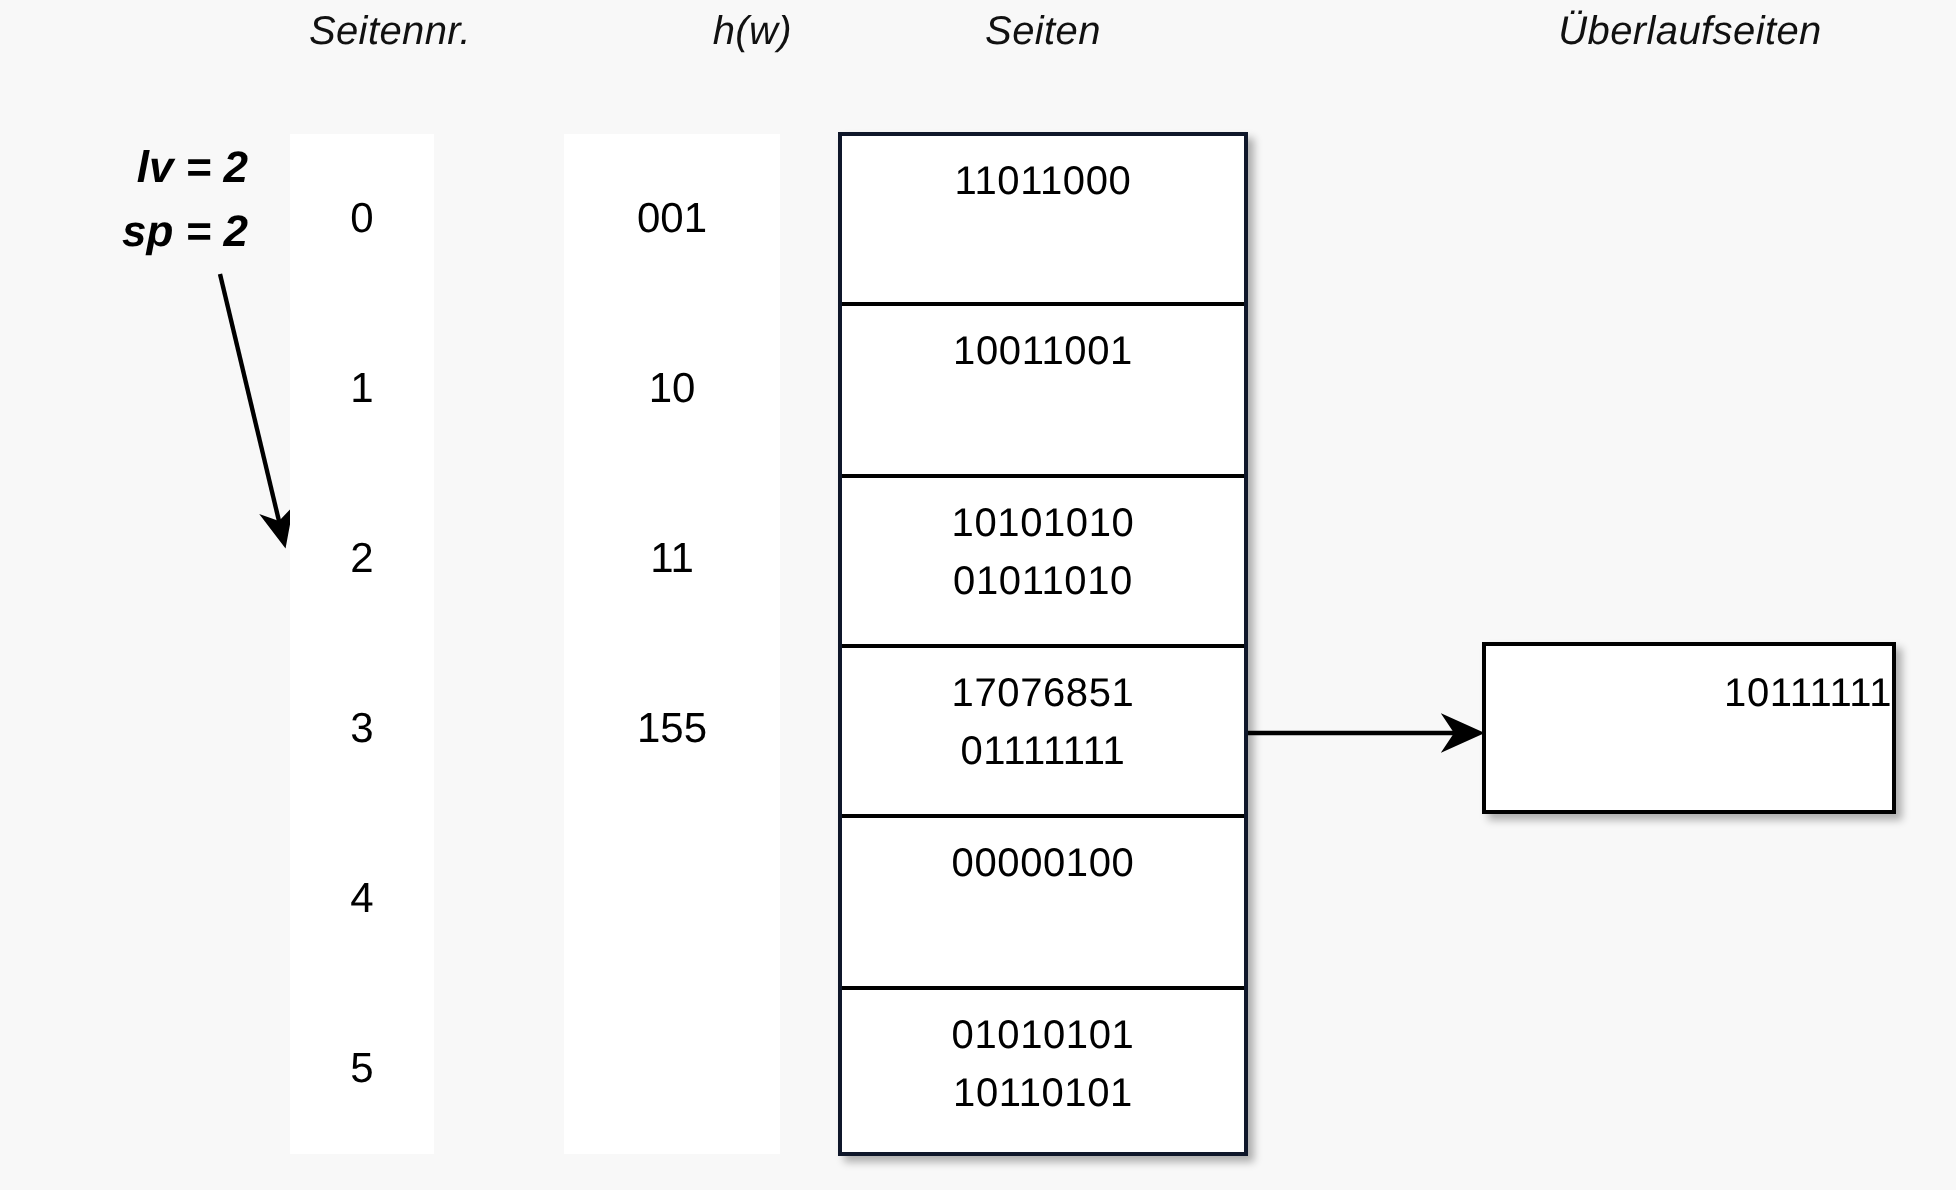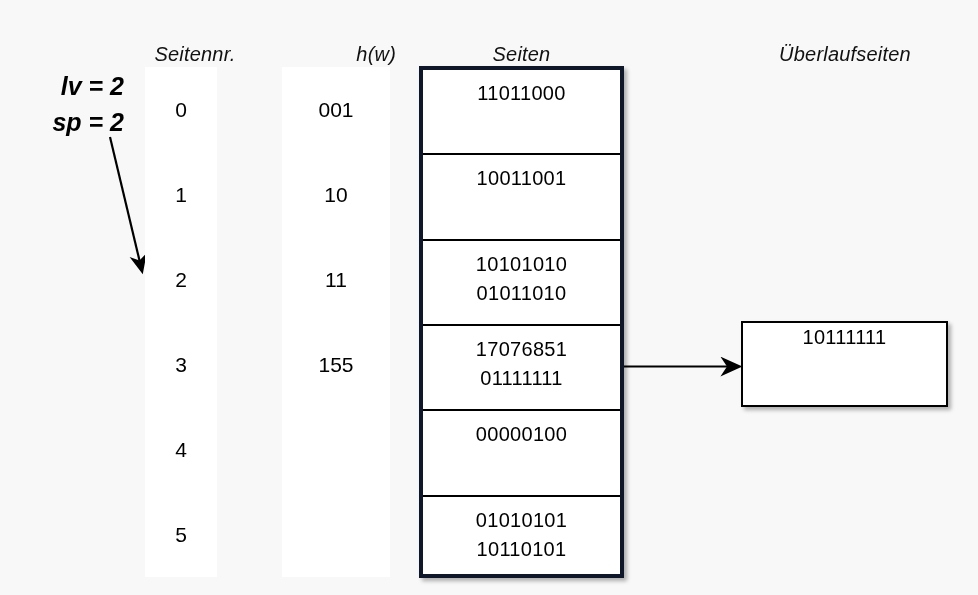--- a/index.html
+++ b/index.html
@@ -24,38 +24,37 @@
   
   .col-header {
     position: absolute;
     font-style: italic;
     font-size: 20px;
     font-weight: 500;
     color: #111;
     white-space: nowrap;
     text-align: center;
     letter-spacing: 0.2px;
-    margin-top: 38px;
   }
   #hdr-seitennr { left: 120px; top: 5px; width: 150px; }
   #hdr-hw       { left: 268px; top: 5px; width: 128px; text-align: right; }
   #hdr-seiten   { left: 419px; top: 5px; width: 205px; }
   #hdr-ueber    { left: 740px; top: 5px; width: 210px; }
 
   
   #params {
     position: absolute;
     left: 18px;
     top: 68px;
     width: 106px;
     text-align: right;
     line-height: 1.45;
   }
   .param-line {
-    font-size: 25px;
+    font-size: 22px;
     font-weight: 600;
     font-style: italic;
     color: #000;
     white-space: nowrap;
   }
   #params-arrow {
     position: absolute;
     left: 95px;
     top: 125px;
     width: 70px;
@@ -83,21 +82,21 @@
   }
 
   
   #seiten-table {
     position: absolute;
     left: 419px;
     top: 66px;
     width: 205px;
     height: 512px;
     background: #ffffff;
-    border: 4px solid #0f172a;
+    border: 2px solid #0f172a;
     box-sizing: border-box;
     box-shadow: 3px 3px 4px rgba(0,0,0,0.30);
   }
   .seiten-row {
     height: 85.33px;
     border-bottom: 2px solid #000;
     box-sizing: border-box;
     display: flex;
     flex-direction: column;
     align-items: center;
@@ -118,21 +117,22 @@
     left: 741px;
     top: 321px;
     width: 207px;
     height: 86px;
     background: #ffffff;
     border: 2px solid #000;
     box-sizing: border-box;
     box-shadow: 3px 3px 4px rgba(0,0,0,0.30);
     display: flex;
     flex-direction: column;
-    align-items: center;
+    align-items: flex-end;
+    padding-top: 10px;
   }
   #overflow-box .seiten-entry { font-size: 20px; }
 
   
   #overflow-arrow {
     position: absolute;
     left: 620px;
     top: 348px;
     width: 128px;
     height: 38px;

